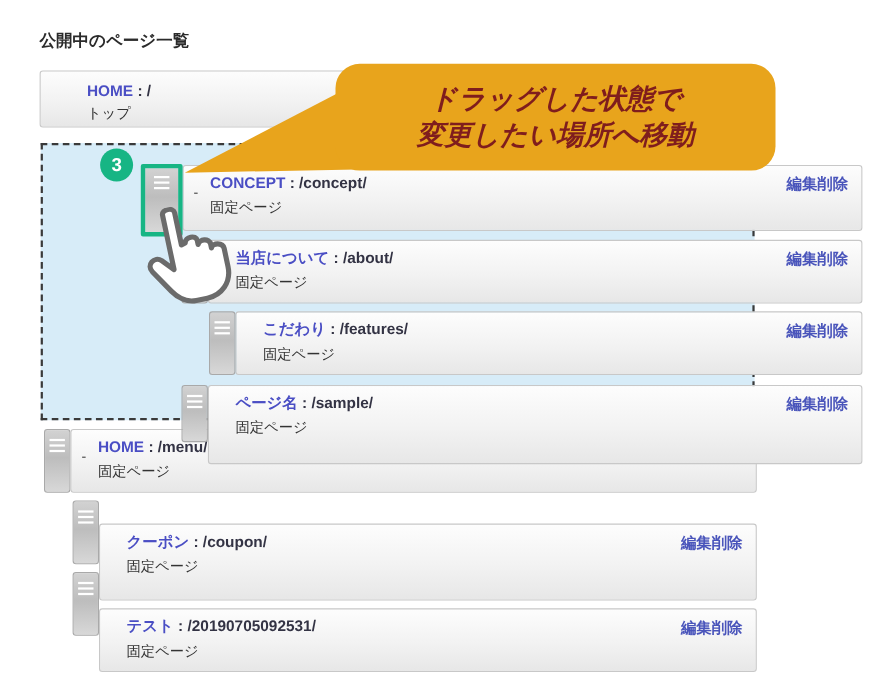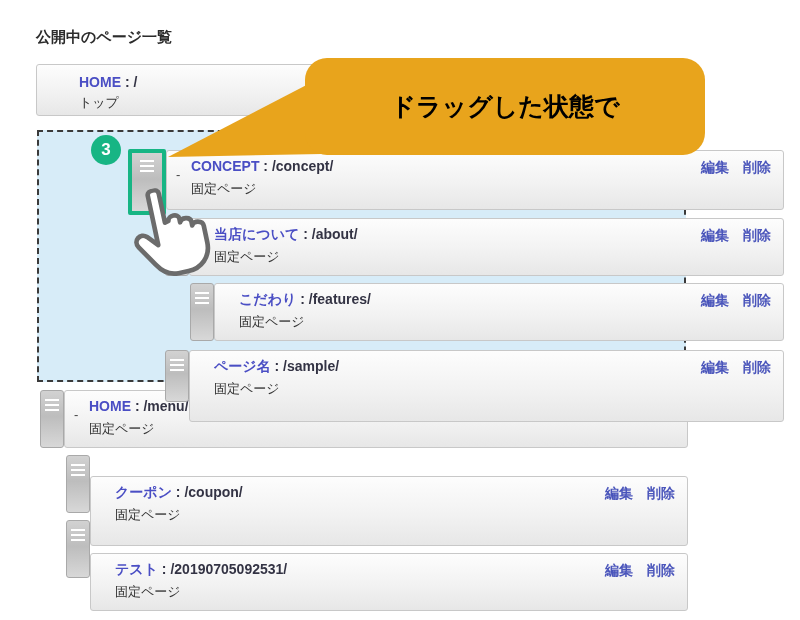--- a/index.html
+++ b/index.html
@@ -9,21 +9,21 @@
   .page-title{position:absolute;left:36px;top:28px;font-size:15px;font-weight:bold;color:#2b2b2b;}
 
   
   .row{position:absolute;box-sizing:border-box;border:1px solid #c8c8c8;border-radius:3px;
        background:linear-gradient(180deg,#fdfdfd 0%,#f2f2f2 55%,#e7e7e7 100%);z-index:3;}
   .row .title{position:absolute;left:24px;top:7px;font-size:14px;font-weight:bold;
               color:#333344;white-space:nowrap;}
   .row .name{color:var(--blue,#4a4ec4);}
   .row .sub{position:absolute;left:24px;top:29px;font-size:13px;color:#333;white-space:nowrap;}
   .row .marker{position:absolute;left:9px;top:16px;font-size:13px;color:#444;}
-  .row .links{position:absolute;top:8px;right:12px;display:flex;gap:14px;
+  .row .links{position:absolute;top:8px;right:12px;display:flex;
               font-size:14px;font-weight:bold;}
   .row .link{color:#4a55bb;cursor:pointer;}
 
   .row--base{z-index:1;}
   .row--home{left:36px;top:64px;width:654px;height:52px;}
   .row--home .title{left:42px;top:9px;}
   .row--home .sub{left:42px;top:29px;text-align:right;}
   .row--menu{left:64px;top:390px;width:624px;height:58px;}
   .row--coupon{left:90px;top:476px;width:598px;height:70px;}
   .row--test{left:90px;top:520px;width:598px;height:58px;margin-top:33px;}
@@ -54,22 +54,22 @@
 
   
   .badge{position:absolute;left:91px;top:135px;width:30px;height:30px;border-radius:50%;
          background:var(--green,#17b584);color:#fff;font-size:17px;font-weight:bold;
          display:flex;align-items:center;justify-content:center;z-index:6;}
 
   
   .tail{position:absolute;left:160px;top:70px;z-index:7;}
   .bubble{position:absolute;left:305px;top:58px;width:400px;height:97px;border-radius:22px;
           background:var(--orange,#e8a41c);z-index:8;display:flex;flex-direction:column;
-          align-items:center;justify-content:center;color:#000000;font-weight:bold;
-          font-size:25px;line-height:33px;text-align:center;}
+          align-items:center;justify-content:center;color:#7f1d1d;font-weight:bold;
+          font-size:25px;line-height:33px;text-align:center;font-style:italic;}
 
   
   .cursor{position:absolute;left:128px;top:186px;z-index:9;transform:rotate(-12deg);}
 </style>
 </head>
 <body>
 
 <div class="stage">
 
   <div class="page-title">公開中のページ一覧</div>
@@ -169,19 +169,20 @@
   </div>
 
   <div class="badge">3</div>
 
   <svg class="tail" width="280" height="95" viewBox="0 0 280 95">
     <polygon points="8,87 160,8 270,82" fill="#e8a41c"></polygon>
   </svg>
 
   <div class="bubble">
     <div>ドラッグした状態で</div>
+    <div>変更したい場所へ移動</div>
   </div>
 
   <svg class="cursor" width="84" height="94" viewBox="0 0 90 100">
     <path d="M30,6 C30,0 42,0 42,6 L42,38 L46,37 C47,31 58,31 58,37 L58,41 C60,36 70,37 70,43 L70,47 C72,42 82,44 82,50 L82,68 C82,84 70,94 56,94 L45,94 C36,94 28,88 23,80 L9,58 C4,50 14,43 20,49 L30,60 Z" fill="#ffffff" stroke="#6b6b6b" stroke-width="5" stroke-linejoin="round"></path>
   </svg>
 
 </div>
 
 </body></html>

